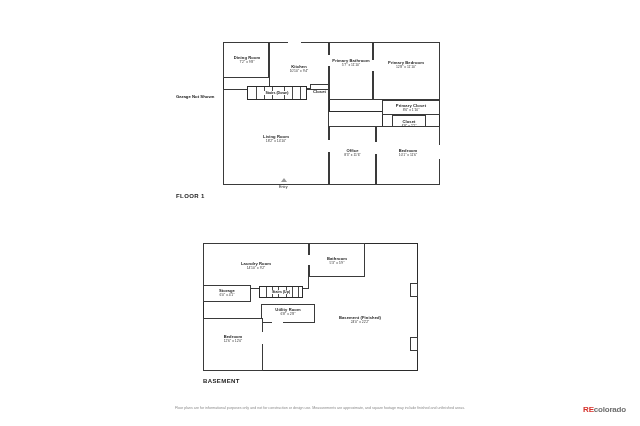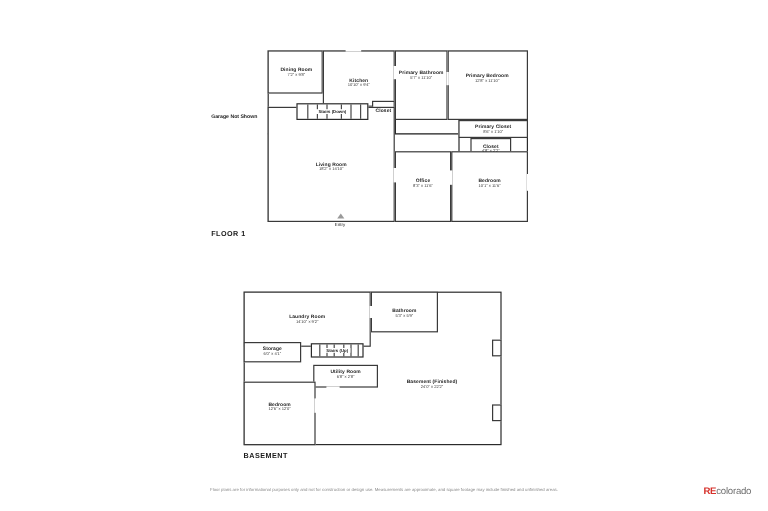--- a/index.html
+++ b/index.html
@@ -30,21 +30,21 @@
   .stair-lines i{position:absolute;top:0;bottom:0;width:1px;background:#4a4a4a;}
   .doorgap-h{position:absolute;height:2px;background:#ffffff;}
   .doorgap-v{position:absolute;width:2px;background:#ffffff;}
 
   .entry-tri{position:absolute;width:0;height:0;border-left:3px solid transparent;border-right:3px solid transparent;border-bottom:4.5px solid #9a9a9a;}
   .entry-label{position:absolute;font-size:3.7px;}
 
   .footer{position:absolute;left:0;right:0;bottom:16px;text-align:center;font-size:3.6px;color:#8a8a8a;}
   .brand{position:absolute;right:14px;bottom:12px;font-size:8px;font-weight:bold;letter-spacing:-.2px;color:#2b2b2b;}
   .brand .c{color:#d6312b;text-align:center;}
-  .brand .grey{color:#6f6f6f;font-weight:normal;}
+  .brand .grey{color:#6f6f6f;font-weight:bold;}
 </style>
 </head>
 <body>
 
 <div class="canvas">
 
   <div>
 
     <div class="side-note" style="left:176px;top:94px;">Garage Not Shown</div>
 

